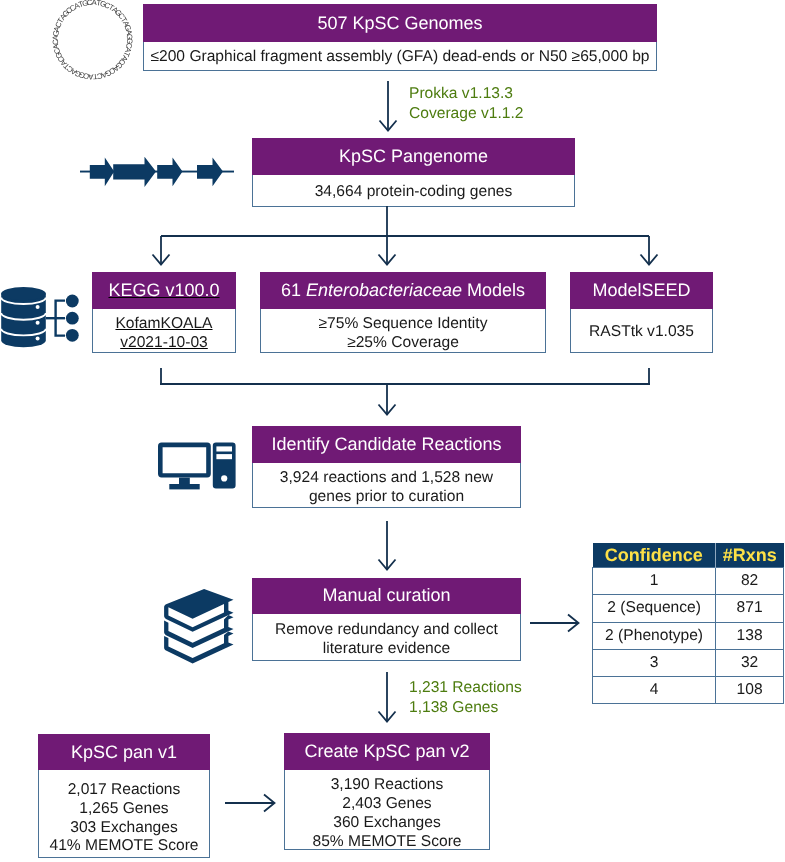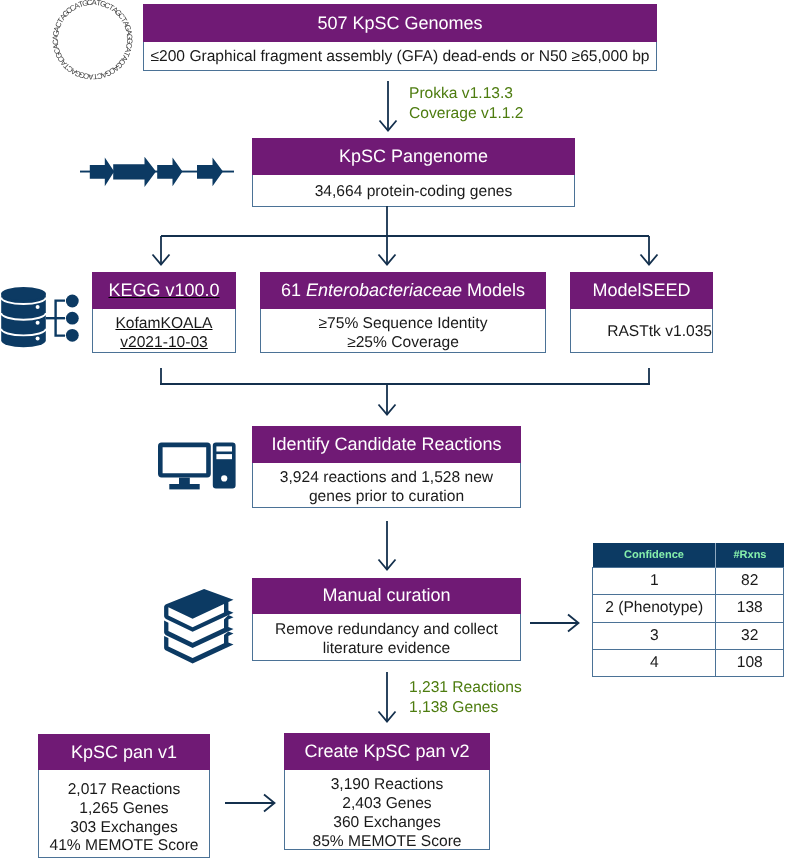--- a/index.html
+++ b/index.html
@@ -18,21 +18,21 @@
        box-sizing:border-box;display:flex;align-items:center;justify-content:center;
        text-align:center;font-size:15.6px;line-height:18.8px;padding-top:3px;}
   .bdy span{display:block;}
   .bdy.ml{padding-top:7px;}
   .bdy.ml4{padding-top:10px;}
   .lbl{position:absolute;color:#4d7c0f;font-size:15.6px;line-height:19.5px;white-space:nowrap;}
   svg.ov{position:absolute;left:0;top:0;width:785px;height:862px;pointer-events:none;}
   .ital{font-style:italic;}
   
   #conf-table{position:absolute;border-collapse:collapse;}
-  #conf-table th{background:#0c3a63;color:#86efac;font-size:11px;font-weight:bold;
+  #conf-table th{background:#0c3a63;color:#fde047;font-size:18px;font-weight:bold;
      border:0;border-right:1px solid #8fa8c0;padding:0;height:24px;text-align:center;}
   #conf-table th:last-child{border-right:0;}
   #conf-table td{border:1px solid #4b7296;font-size:15.6px;color:#1a1a1a;padding:0;
      height:26.3px;text-align:center;background:#fff;}
 </style>
 </head>
 <body>
 
 <div class="stage">
 
@@ -71,21 +71,21 @@
     <div class="bdy ml" style="height:44px;flex-direction:column;">
       <span>≥75% Sequence Identity</span>
       <span>≥25% Coverage</span>
     </div>
   </div>
 
   <div class="node" id="n-modelseed" style="left:570px;top:272px;width:143px;">
     <div class="hdr" style="height:37px;">
       <span>ModelSEED</span>
     </div>
-    <div class="bdy" style="height:44px;justify-content:flex-end;">
+    <div class="bdy" style="height:44px;">
       <span>RASTtk v1.035</span>
     </div>
   </div>
 
   <div class="node" id="n-identify" style="left:252px;top:425.5px;width:269px;">
     <div class="hdr" style="height:37px;">
       <span>Identify Candidate Reactions</span>
     </div>
     <div class="bdy ml" style="height:45px;flex-direction:column;">
       <span>3,924 reactions and 1,528 new</span>
@@ -140,20 +140,24 @@
     <thead>
       <tr>
         <th style="width:124px;">Confidence</th>
         <th style="width:68px;">#Rxns</th>
       </tr>
     </thead>
     <tbody>
       <tr>
         <td>1</td>
         <td>82</td>
+      </tr>
+      <tr>
+        <td>2 (Sequence)</td>
+        <td>871</td>
       </tr>
       <tr>
         <td>2 (Phenotype)</td>
         <td>138</td>
       </tr>
       <tr>
         <td>3</td>
         <td>32</td>
       </tr>
       <tr>

